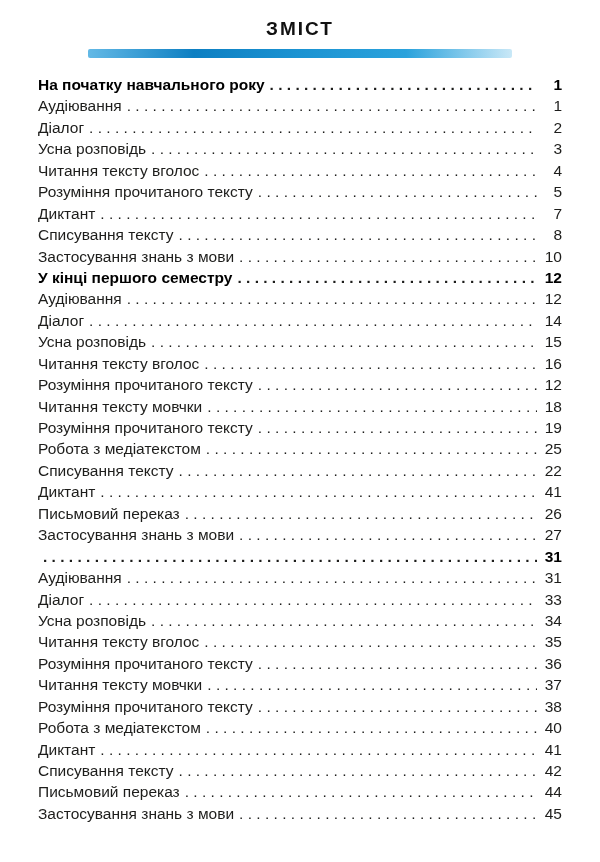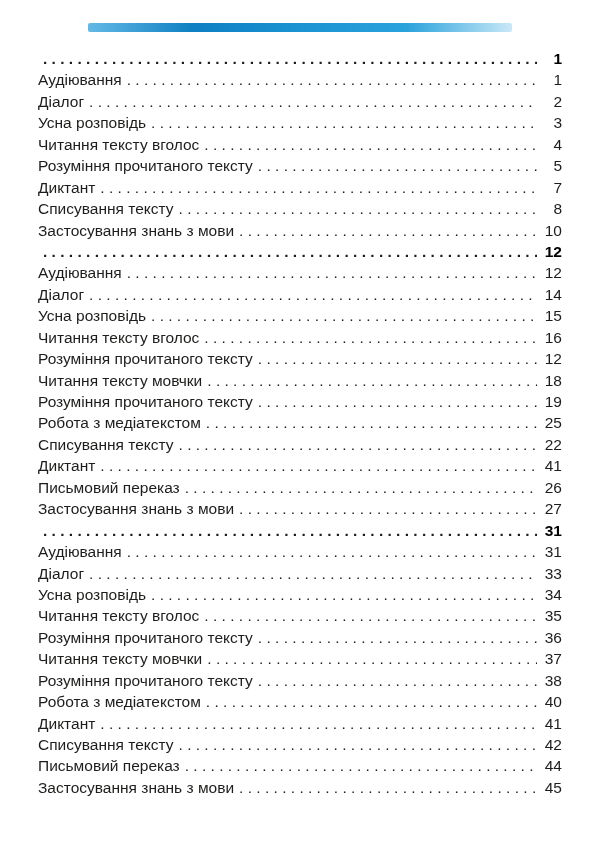--- a/index.html
+++ b/index.html
@@ -67,23 +67,25 @@
     flex: 0 0 auto;
     min-width: 22px;
     text-align: right;
     white-space: nowrap;
   }
 </style>
 </head>
 <body>
 
 <div class="page">
+  <div class="title">ЗМІСТ</div>
   <div class="accent-bar" style="background: linear-gradient(to right, rgb(99, 185, 230), rgb(13, 127, 194), rgb(27, 147, 210), rgb(42, 162, 220), rgb(201, 232, 247));"></div>
   <div class="toc">
       <div class="toc-row bold">
+    <span class="toc-label">На початку навчального року</span>
     <span class="toc-dots"></span>
     <span class="toc-page">1</span>
   </div>
       <div class="toc-row">
     <span class="toc-label">Аудіювання</span>
     <span class="toc-dots"></span>
     <span class="toc-page">1</span>
   </div>
       <div class="toc-row">
     <span class="toc-label">Діалог</span>
@@ -114,20 +116,21 @@
     <span class="toc-label">Списування тексту</span>
     <span class="toc-dots"></span>
     <span class="toc-page">8</span>
   </div>
       <div class="toc-row">
     <span class="toc-label">Застосування знань з мови</span>
     <span class="toc-dots"></span>
     <span class="toc-page">10</span>
   </div>
       <div class="toc-row bold">
+    <span class="toc-label">У кінці першого семестру</span>
     <span class="toc-dots"></span>
     <span class="toc-page">12</span>
   </div>
       <div class="toc-row">
     <span class="toc-label">Аудіювання</span>
     <span class="toc-dots"></span>
     <span class="toc-page">12</span>
   </div>
       <div class="toc-row">
     <span class="toc-label">Діалог</span>

